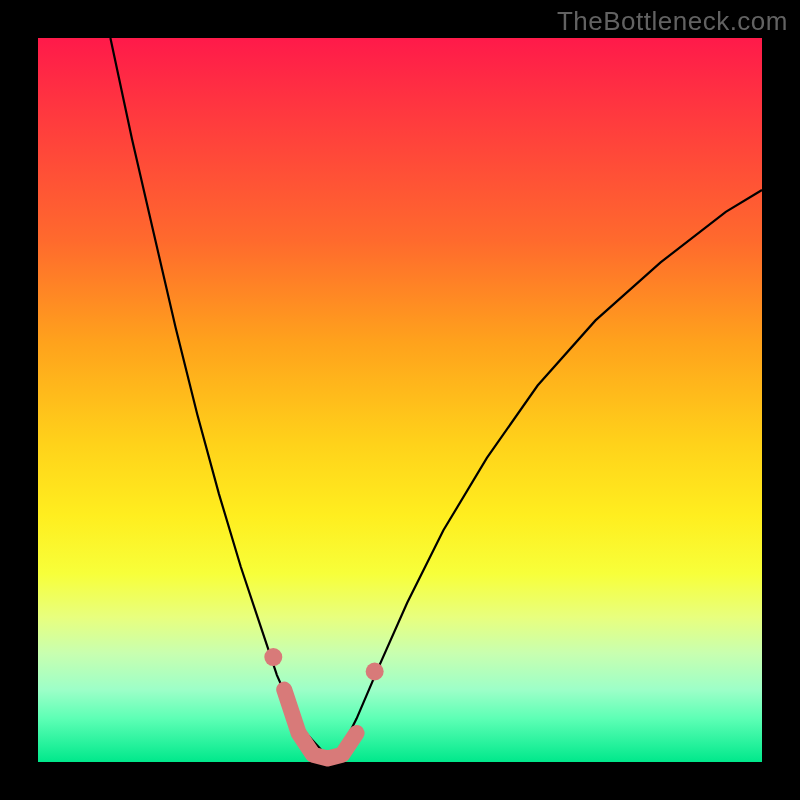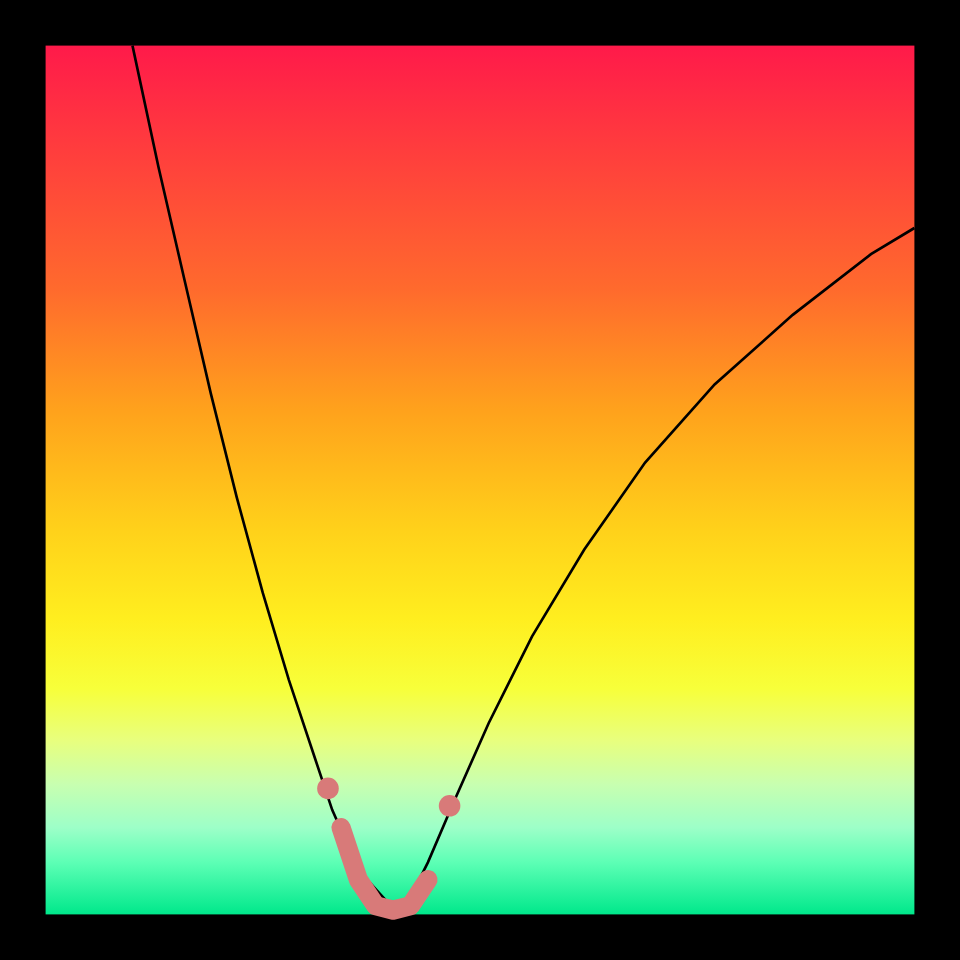--- a/index.html
+++ b/index.html
@@ -69,20 +69,21 @@
   }
   .marker-dot {
     fill: #d87a79;
   }
 </style>
 </head>
 <body>
 
 <div class="outer">
 
+  <div class="attribution">TheBottleneck.com</div>
 
   <div class="plot-area">
     <svg class="curves" viewBox="0 0 724 724" preserveAspectRatio="none">
 
       <path id="left-branch" class="curve" d="M72.4 0.0 L94.1 101.4 L115.8 195.5 L137.6 289.6 L159.3 376.5 L181.0 456.1 L202.7 528.5 L224.4 593.7 L238.9 637.1 L253.4 669.7 L267.9 695.0 L282.4 711.0 L293.2 724.0 "></path>
 
       <path id="right-branch" class="curve" d="M293.2 724.0 L304.1 709.5 L318.6 680.6 L340.3 629.9 L369.2 564.7 L405.4 492.3 L448.9 419.9 L499.6 347.5 L557.5 282.4 L622.6 224.4 L687.8 173.8 L724.0 152.0 "></path>
 
       <path id="trough-marker" class="marker-seg" d="M246.2 651.6 L260.6 695.0 L275.1 716.8 L289.6 720.4 L304.1 716.8 L318.6 695.0 "></path>
 

